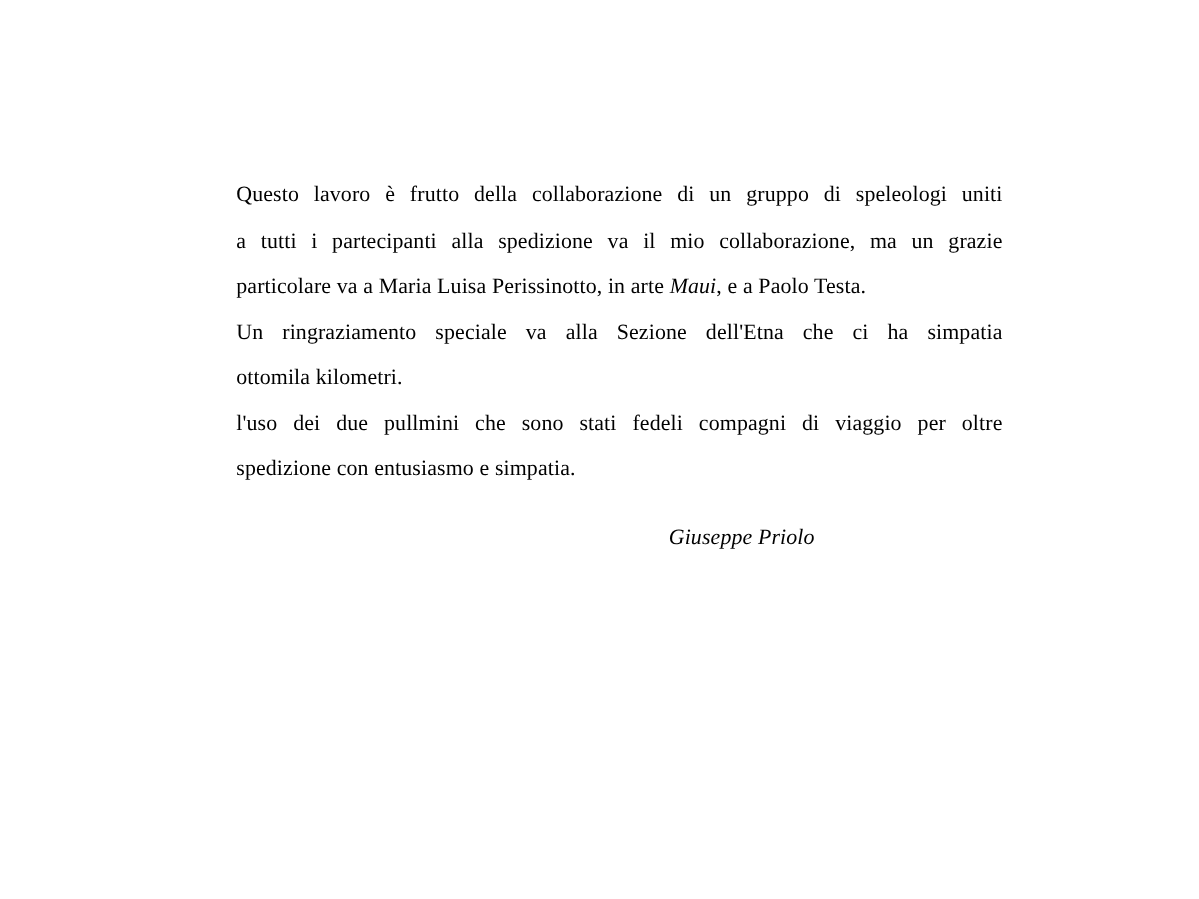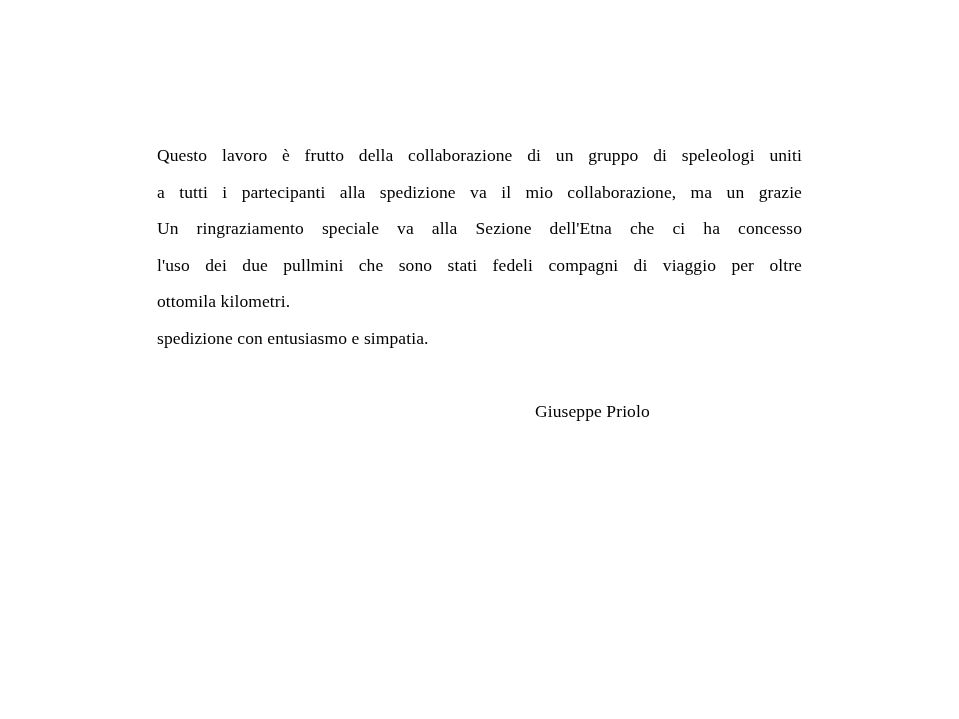--- a/index.html
+++ b/index.html
@@ -30,50 +30,53 @@
     letter-spacing: 0.1px;
   }
   .para {
     margin: 0;
   }
   .line {
     height: 36.5px;
     overflow: hidden;
     text-align: justify;
     text-align-last: justify;
+    margin-left: 32px;
   }
   .line.lastline {
     text-align: left;
     text-align-last: left;
   }
   .it {
     font-style: italic;
   }
   .signature-line {
-    margin-top: 37px;
+    margin-top: 18px;
     padding-left: 378px;
     text-align: left;
     text-align-last: left;
     height: 36.5px;
+    font-style: italic;
   }
 </style>
 </head>
 <body>
 
 <div class="page">
   <div class="text-block">
     <div id="paragraphs-root">
         <div class="para">
           <div class="line"><span>Questo lavoro è frutto della collaborazione di un gruppo di speleologi uniti</span></div>
           <div class="line"><span>a tutti i partecipanti alla spedizione va il mio collaborazione, ma un grazie</span></div>
+          <div class="line lastline"><span>particolare va a Maria Luisa Perissinotto, in arte </span><span class="it">Maui</span><span>, e a Paolo Testa.</span></div>
         </div>
         <div class="para">
-          <div class="line"><span>Un ringraziamento speciale va alla Sezione dell'Etna che ci ha concesso</span></div>
+          <div class="line"><span>Un ringraziamento speciale va alla Sezione dell'Etna che ci ha simpatia</span></div>
+          <div class="line lastline"><span>ottomila kilometri.</span></div>
           <div class="line"><span>l'uso dei due pullmini che sono stati fedeli compagni di viaggio per oltre</span></div>
-          <div class="line lastline"><span>ottomila kilometri.</span></div>
         </div>
         <div class="para">
           <div class="line lastline"><span>spedizione con entusiasmo e simpatia.</span></div>
         </div>
       </div>
     <div class="signature-line">Giuseppe Priolo</div>
   </div>
 </div>
 
 </body></html>

